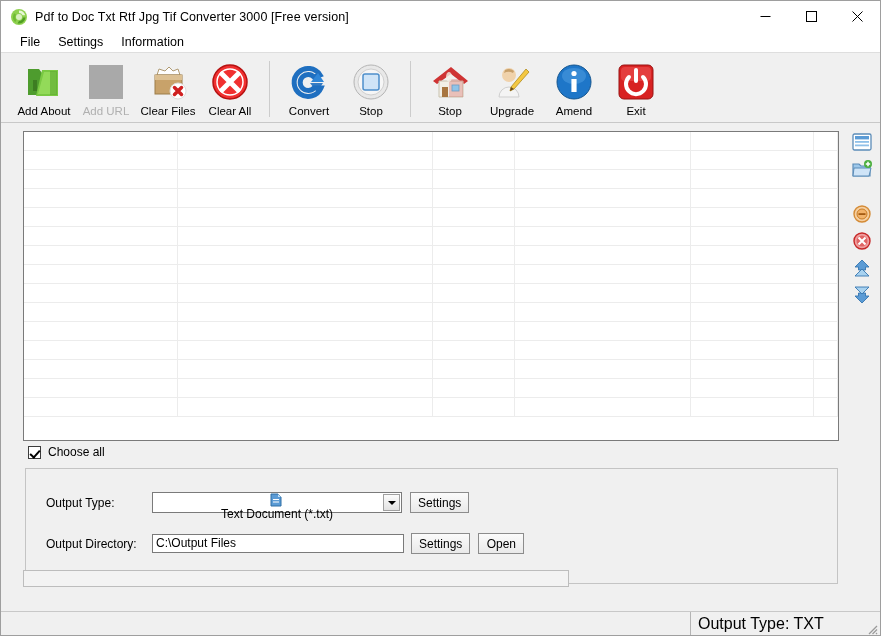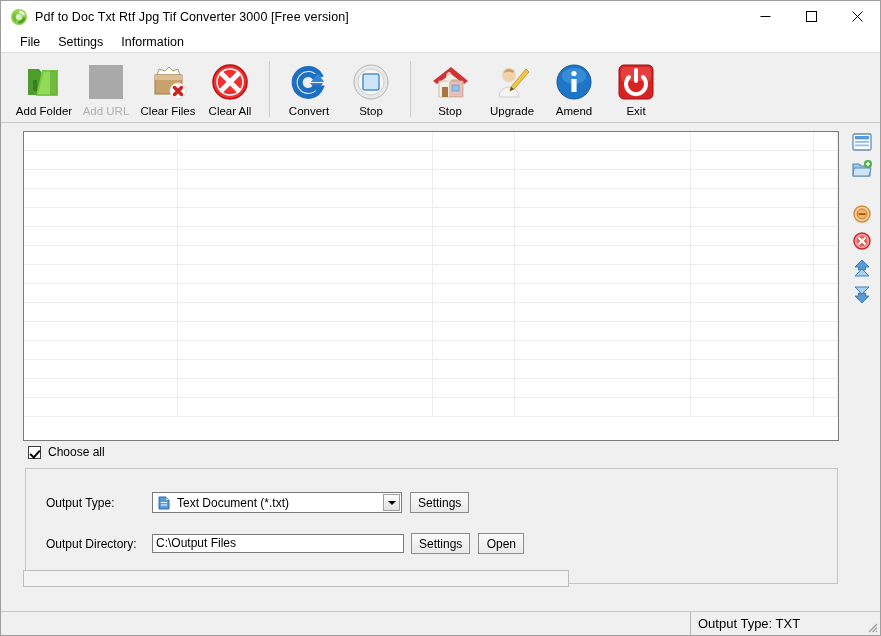--- a/index.html
+++ b/index.html
@@ -257,21 +257,21 @@
     display: flex; align-items: stretch;
     flex: 0 0 auto;
     position: relative;
   }
   .sb-left { flex: 1 1 auto; }
   .sb-panel {
     width: 190px;
     border-left: 1px solid #b4b4b4;
     display: flex; align-items: center;
     padding-left: 7px;
-    font-size: 13px;
+    font-size: 16px;
     position: relative;
   }
   .grip {
     position: absolute; right: 2px; bottom: 2px;
     width: 12px; height: 12px;
   }
 </style>
 </head>
 <body>
 
@@ -320,21 +320,21 @@
     <div class="tb-btn">
       <div class="tb-icon">
         <svg width="40" height="38" viewBox="0 0 40 38">
           <path d="M4 6 H15 L18 10 H30 V32 H4 Z" fill="#4e9c2e"></path>
           <path d="M18 7 H34 V33 H12 Z" fill="#7ac943"></path>
           <path d="M20 9 H32 V31 H14 Z" fill="#9ade5f" opacity="0.8"></path>
           <rect x="9" y="17" width="4" height="11" fill="#3d7d22"></rect>
           <path d="M26 8 H33 V32 H26 Z" fill="#5aa82f" opacity="0.6"></path>
         </svg>
       </div>
-      <div class="tb-label">Add Folder</div>
+      <div class="tb-label">Add About</div>
     </div>
 
     <div class="tb-btn disabled">
       <div class="tb-icon">
         <svg width="36" height="36" viewBox="0 0 36 36">
             <rect x="1" y="1" width="34" height="34" fill="#a9a9a9"></rect>
           </svg>
       </div>
       <div class="tb-label">Add URL</div>
     </div>
@@ -617,21 +617,21 @@
 
     <div class="choose-all">
       <div class="chk"></div>
       <div class="choose-all-label">Choose all</div>
     </div>
 
     <div class="out-group">
 
       <div class="out-row" style="left:20px; top:23px;">
         <div class="out-label" style="width:86px;">Output Type:</div>
-        <div class="combo" style="margin-left:20px;">
+        <div class="combo" style="margin-left:20px;flex-direction:column;">
           <div class="combo-ico">
             <svg width="14" height="14" viewBox="0 0 14 14">
               <path d="M2 1 H9 L12 4 V13 H2 Z" fill="#5b9bd5" stroke="#2f6ea5" stroke-width="1"></path>
               <path d="M9 1 L12 4 H9 Z" fill="#bcdcf5"></path>
               <rect x="4" y="6" width="6" height="1" fill="#ffffff"></rect>
               <rect x="4" y="8.5" width="6" height="1" fill="#ffffff"></rect>
             </svg>
           </div>
           <div class="combo-text">Text Document (*.txt)</div>
           <div class="combo-arrow"></div>

